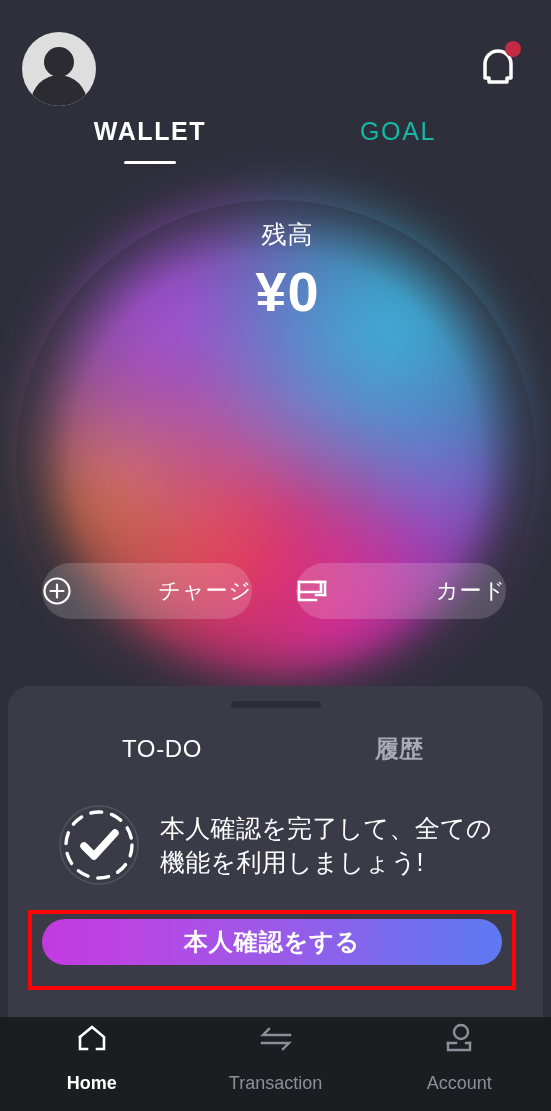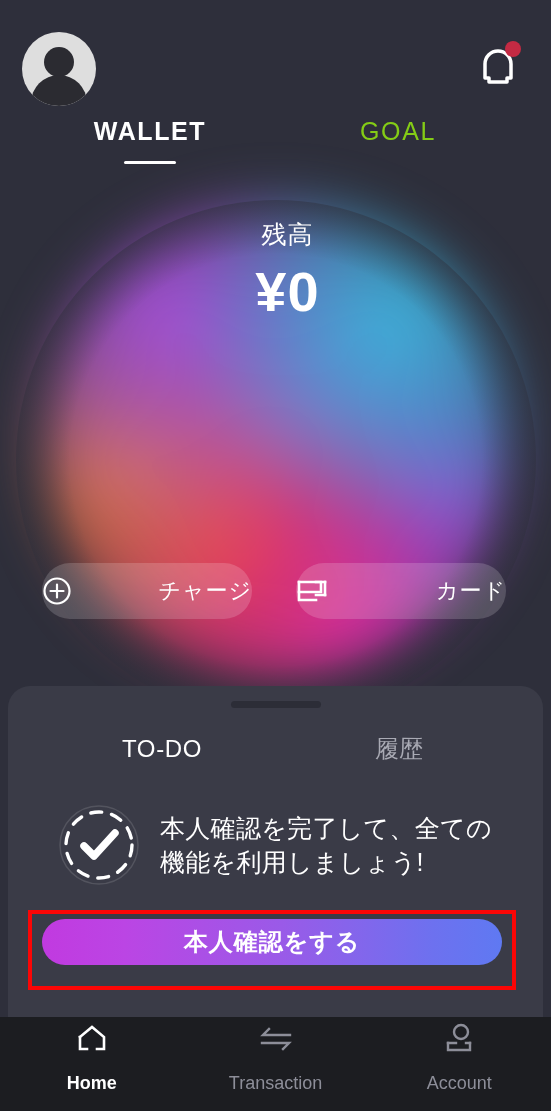--- a/index.html
+++ b/index.html
@@ -94,21 +94,21 @@
     letter-spacing: 1.6px;
     line-height: 30px;
   }
   .maintab.wallet { left: 74px; width: 152px; }
   .maintab.goal   { left: 322px; width: 152px; }
   .maintab.active .maintab-label {
     color: #ffffff;
     font-weight: bold;
   }
   .maintab.inactive .maintab-label {
-    color: #84cc16;
+    color: #14b8a6;
     font-weight: normal;
   }
   .maintab-underline {
     display: block;
     margin: 15px auto 0;
     width: 52px;
     height: 3px;
     border-radius: 2px;
     background: #ffffff;
   }
@@ -237,21 +237,21 @@
     top: 0;
     background: none;
     border: none;
     padding: 0;
     font-size: 24px;
     line-height: 34px;
     cursor: pointer;
     text-align: center;
   }
   .sheet-tab.todo { left: 104px; width: 100px; color: #ffffff; font-weight: normal; letter-spacing: 0.6px; }
-  .sheet-tab.hist { left: 348px; width: 86px; color: #a9aab4; font-weight: normal; }
+  .sheet-tab.hist { left: 348px; width: 86px; color: #a9aab4; font-weight: bold; }
 
   .todo-row {
     position: absolute;
     left: 0; right: 0;
     top: 118px;
     display: flex;
     align-items: center;
     gap: 20px;
     padding-left: 50px;
     padding-right: 24px;

